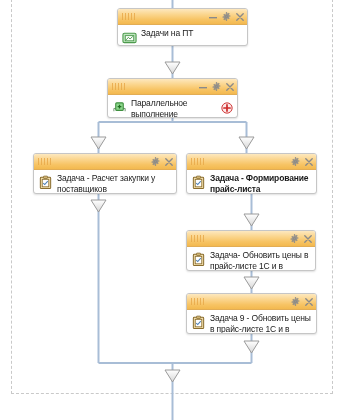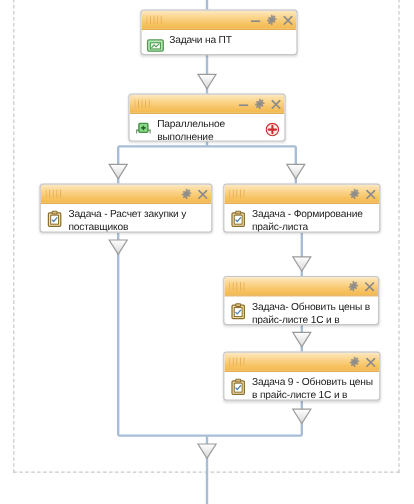--- a/index.html
+++ b/index.html
@@ -110,21 +110,21 @@
     top: 7px;
     width: 12px;
     height: 12px;
   }
   .plusbtn svg { display: block; }
 
   
   #node-start      { left: 107px; top: 8px;   width: 131px; height: 38px; margin-left: 10px; }
   #node-parallel   { left: 107px; top: 78px;  width: 131px; height: 40px; }
   #node-left-task  { left: 33px;  top: 153px; width: 144px; height: 41px; }
-  #node-right-task1{ left: 186px; top: 153px; width: 131px; height: 41px; }
+  #node-right-task1{ left: 186px; top: 153px; width: 131px; height: 41px; font-weight: bold; }
   #node-right-task2{ left: 186px; top: 230px; width: 130px; height: 41px; }
   #node-right-task3{ left: 186px; top: 293px; width: 131px; height: 41px; }
   .clip .label { max-height: 21px; }
 </style>
 </head>
 <body>
 
 <div id="canvas">
 
   <div class="dash-region"></div>

